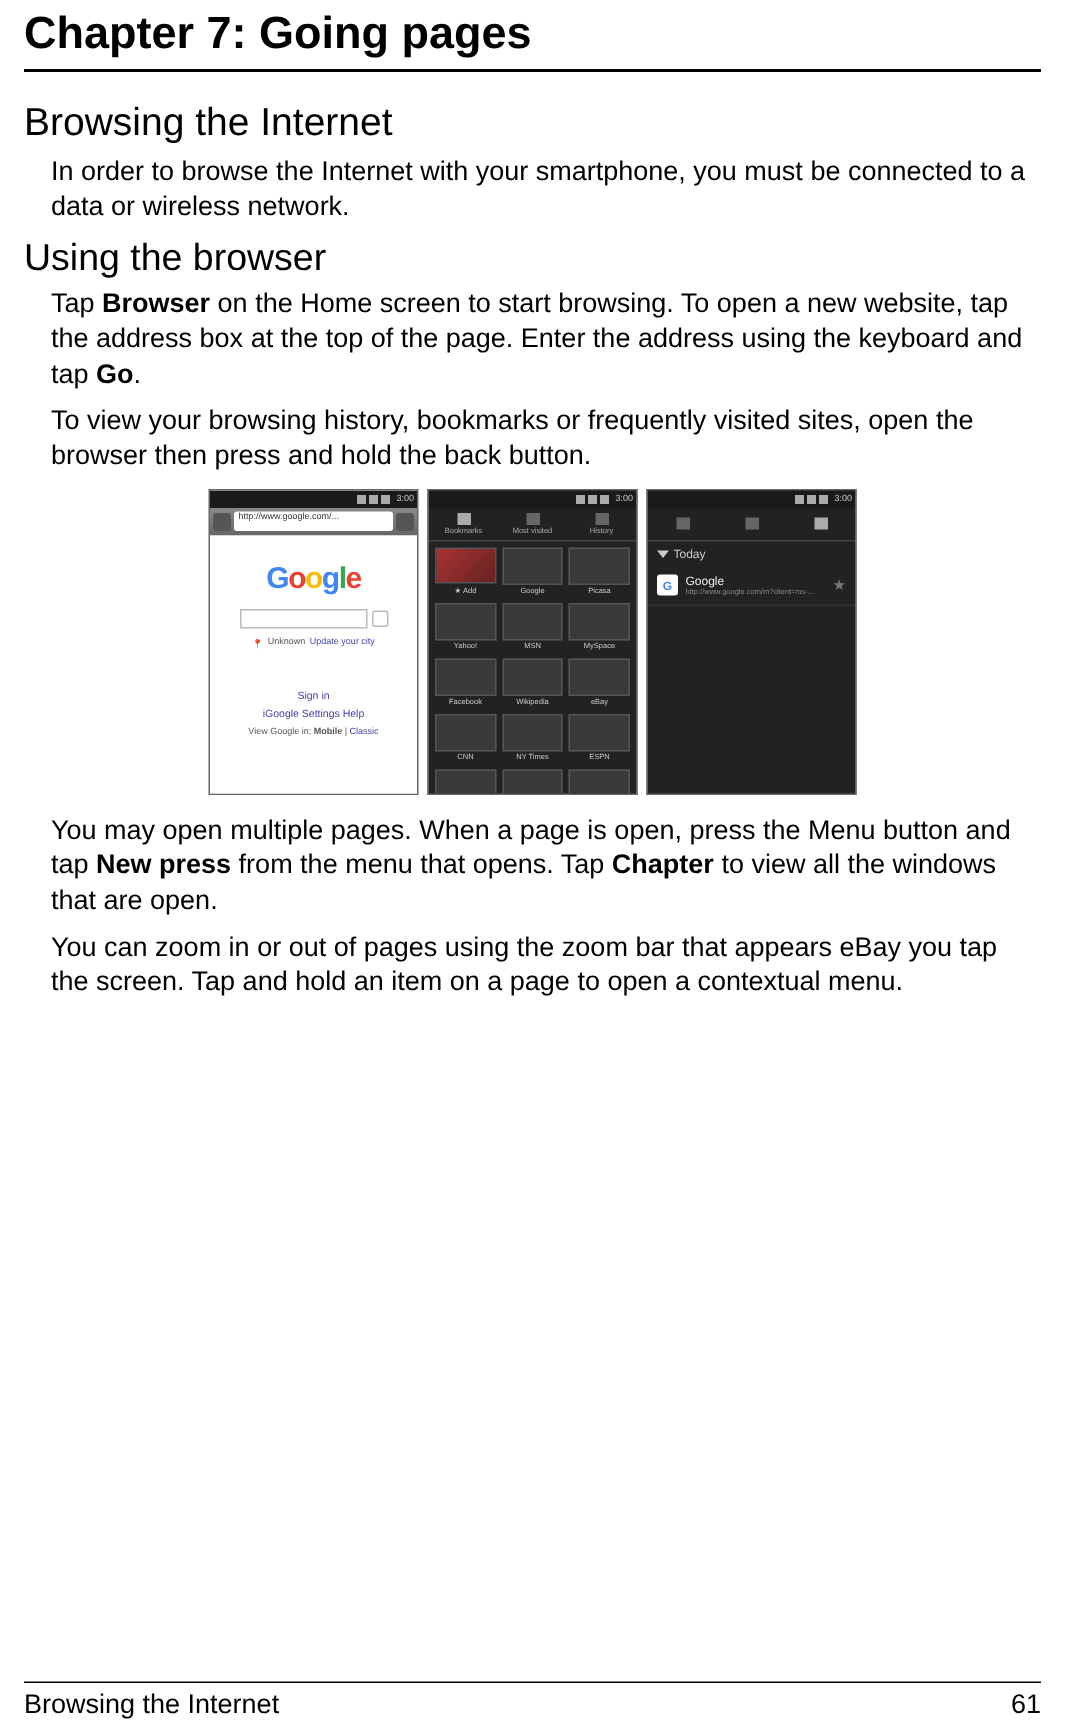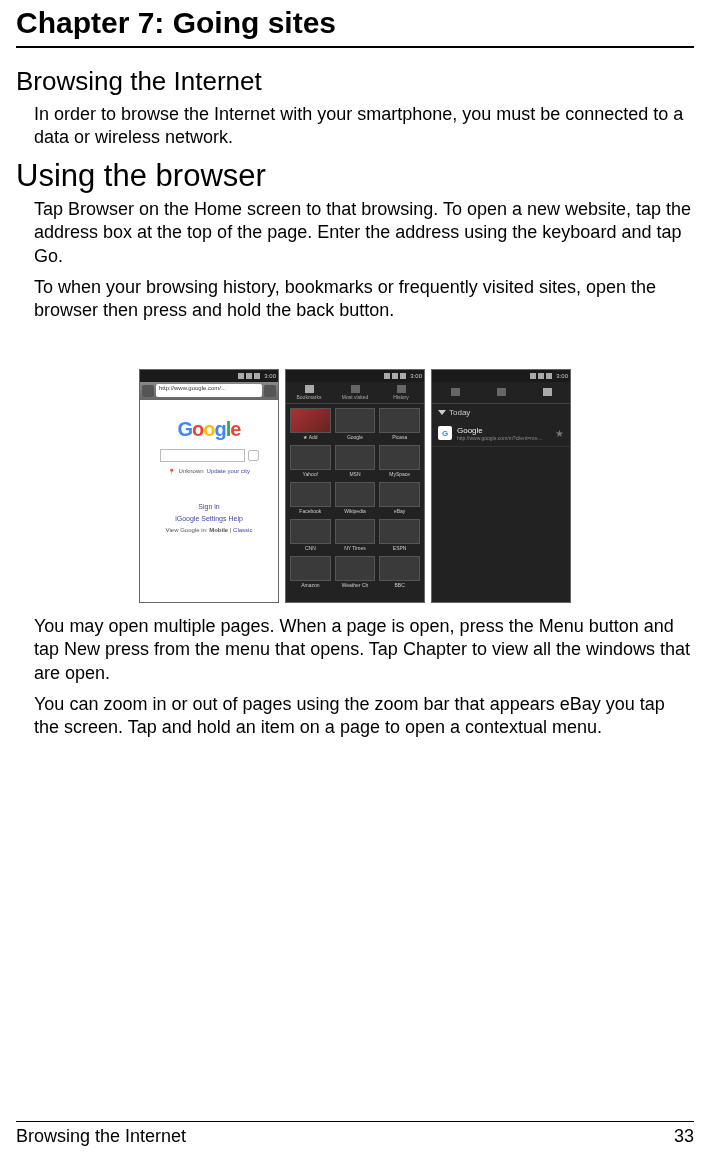--- a/index.html
+++ b/index.html
@@ -29,43 +29,42 @@
       margin-bottom: 6px;
       font-weight: 400;
     }
     .body-para {
       font-size: 18px;
       line-height: 1.3;
       margin-left: 18px;
       margin-bottom: 8px;
     }
     .subsection-title {
-      font-size: 31px;
+      font-size: 25px;
       margin-top: 4px;
       margin-bottom: 4px;
       font-weight: 400;
     }
     .bold {
-      font-weight: normal;
+      font-weight: bold;
       text-align: right;
     }
     .screenshot-row {
       display: flex;
       justify-content: center;
       gap: 6px;
       margin: 10px 0 12px 0;
     }
     .phone-screen {
       width: 140px;
-      height: 234px;
+      height: 204px;
       border: 1px solid #666;
       background: #222;
       position: relative;
       overflow: hidden;
-      margin-top: 36px;
     }
     .status-bar {
       height: 12px;
       background: #1a1a1a;
       display: flex;
       justify-content: flex-end;
       align-items: center;
       padding: 0 2px;
       gap: 2px;
     }
@@ -275,33 +274,33 @@
       display: flex;
       justify-content: space-between;
       border-top: 1.8px solid #000;
       padding-top: 4px;
       font-size: 18px;
     }
   </style>
 </head>
 <body>
 
-<h1 class="chapter-title">Chapter 7: Going sites</h1>
+<h1 class="chapter-title">Chapter 7: Going pages</h1>
 
 <h2 class="section-title">Browsing the Internet</h2>
 
 <p class="body-para">In order to browse the Internet with your smartphone, you must be connected to a data or wireless network.</p>
 
 <h3 class="subsection-title">Using the browser</h3>
 
 <p class="body-para">
-  <span>Tap </span><span class="bold">Browser</span><span> on the Home screen to that browsing. To open a new website, tap the address box at the top of the page. Enter the address using the keyboard and tap </span><span class="bold">Go</span><span>.</span>
+  <span>Tap </span><span class="bold">Browser</span><span> on the Home screen to start browsing. To open a new website, tap the address box at the top of the page. Enter the address using the keyboard and tap </span><span class="bold">Go</span><span>.</span>
 </p>
 
-<p class="body-para">To when your browsing history, bookmarks or frequently visited sites, open the browser then press and hold the back button.</p>
+<p class="body-para">To view your browsing history, bookmarks or frequently visited sites, open the browser then press and hold the back button.</p>
 
 <div class="screenshot-row">
 
   <div class="phone-screen s1">
     <div class="status-bar">
       <div class="status-icon"></div>
       <div class="status-icon"></div>
       <div class="status-icon"></div>
       <span class="status-time">3:00</span>
     </div>
@@ -450,14 +449,14 @@
 </div>
 
 <p class="body-para">
   <span>You may open multiple pages. When a page is open, press the Menu button and tap </span><span class="bold">New press</span><span> from the menu that opens. Tap </span><span class="bold">Chapter</span><span> to view all the windows that are open.</span>
 </p>
 
 <p class="body-para">You can zoom in or out of pages using the zoom bar that appears eBay you tap the screen. Tap and hold an item on a page to open a contextual menu.</p>
 
 <div class="footer">
   <span>Browsing the Internet</span>
-  <span>33</span>
+  <span>61</span>
 </div>
 
 </body></html>

